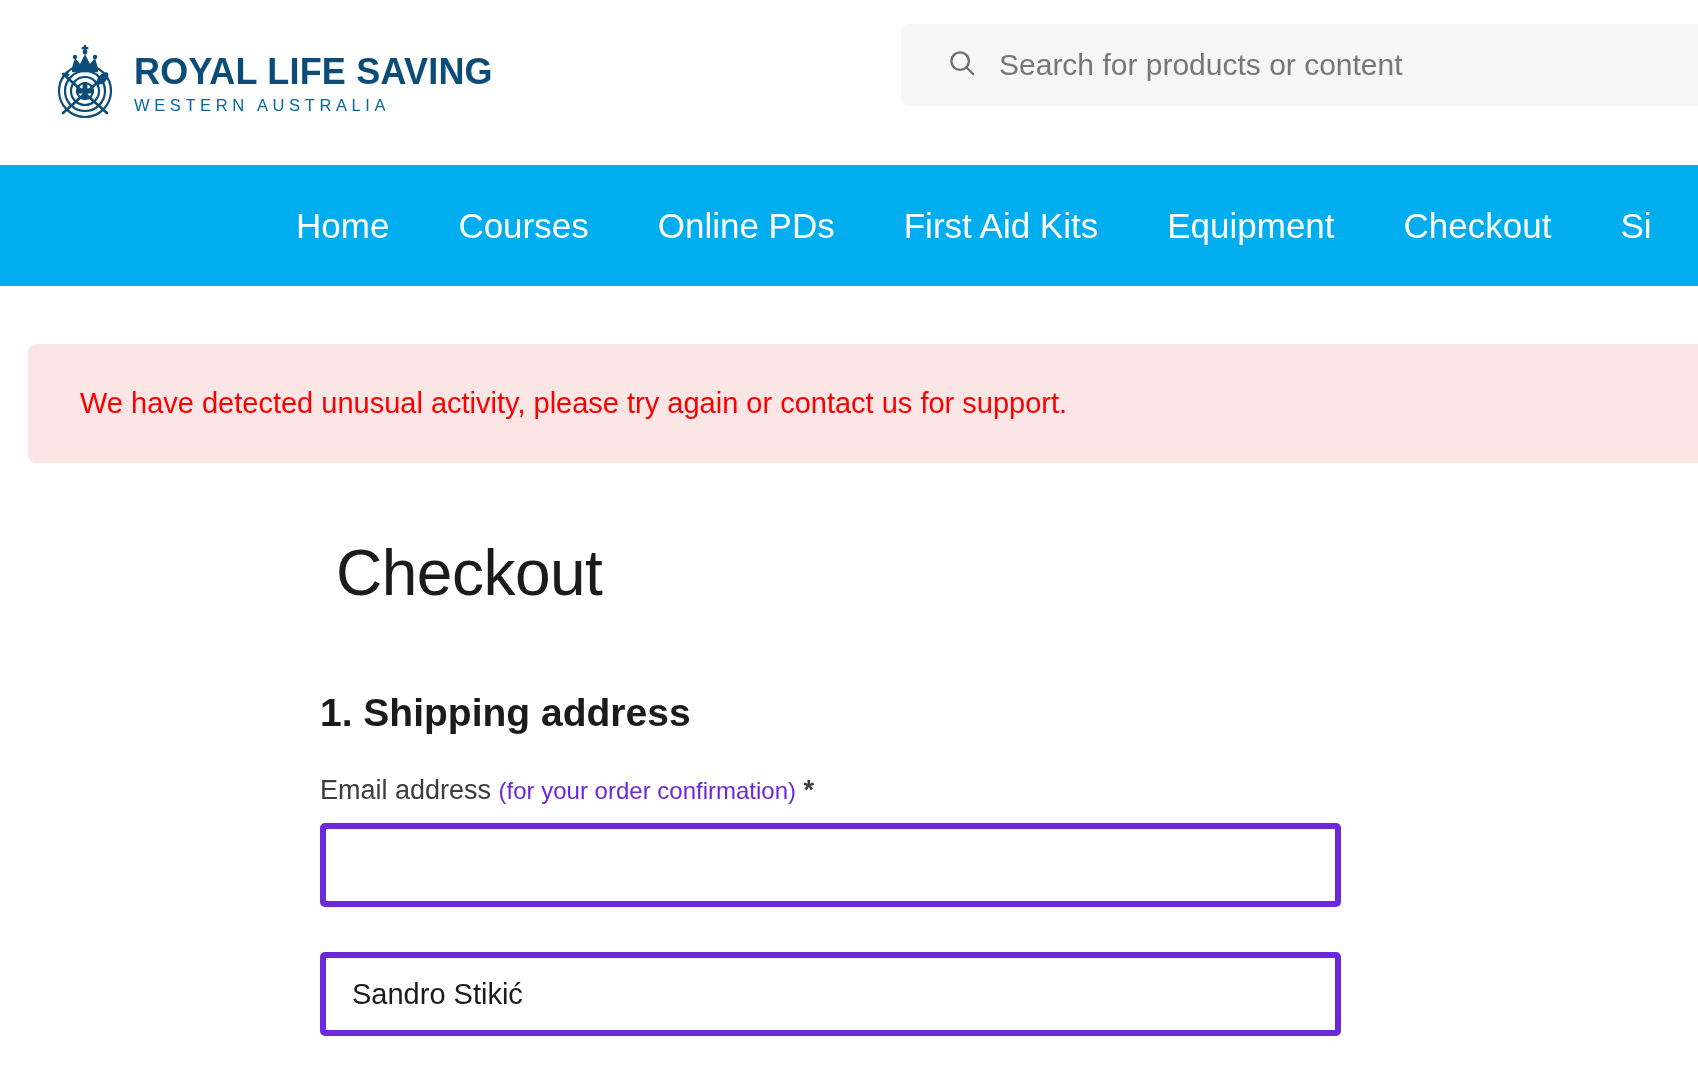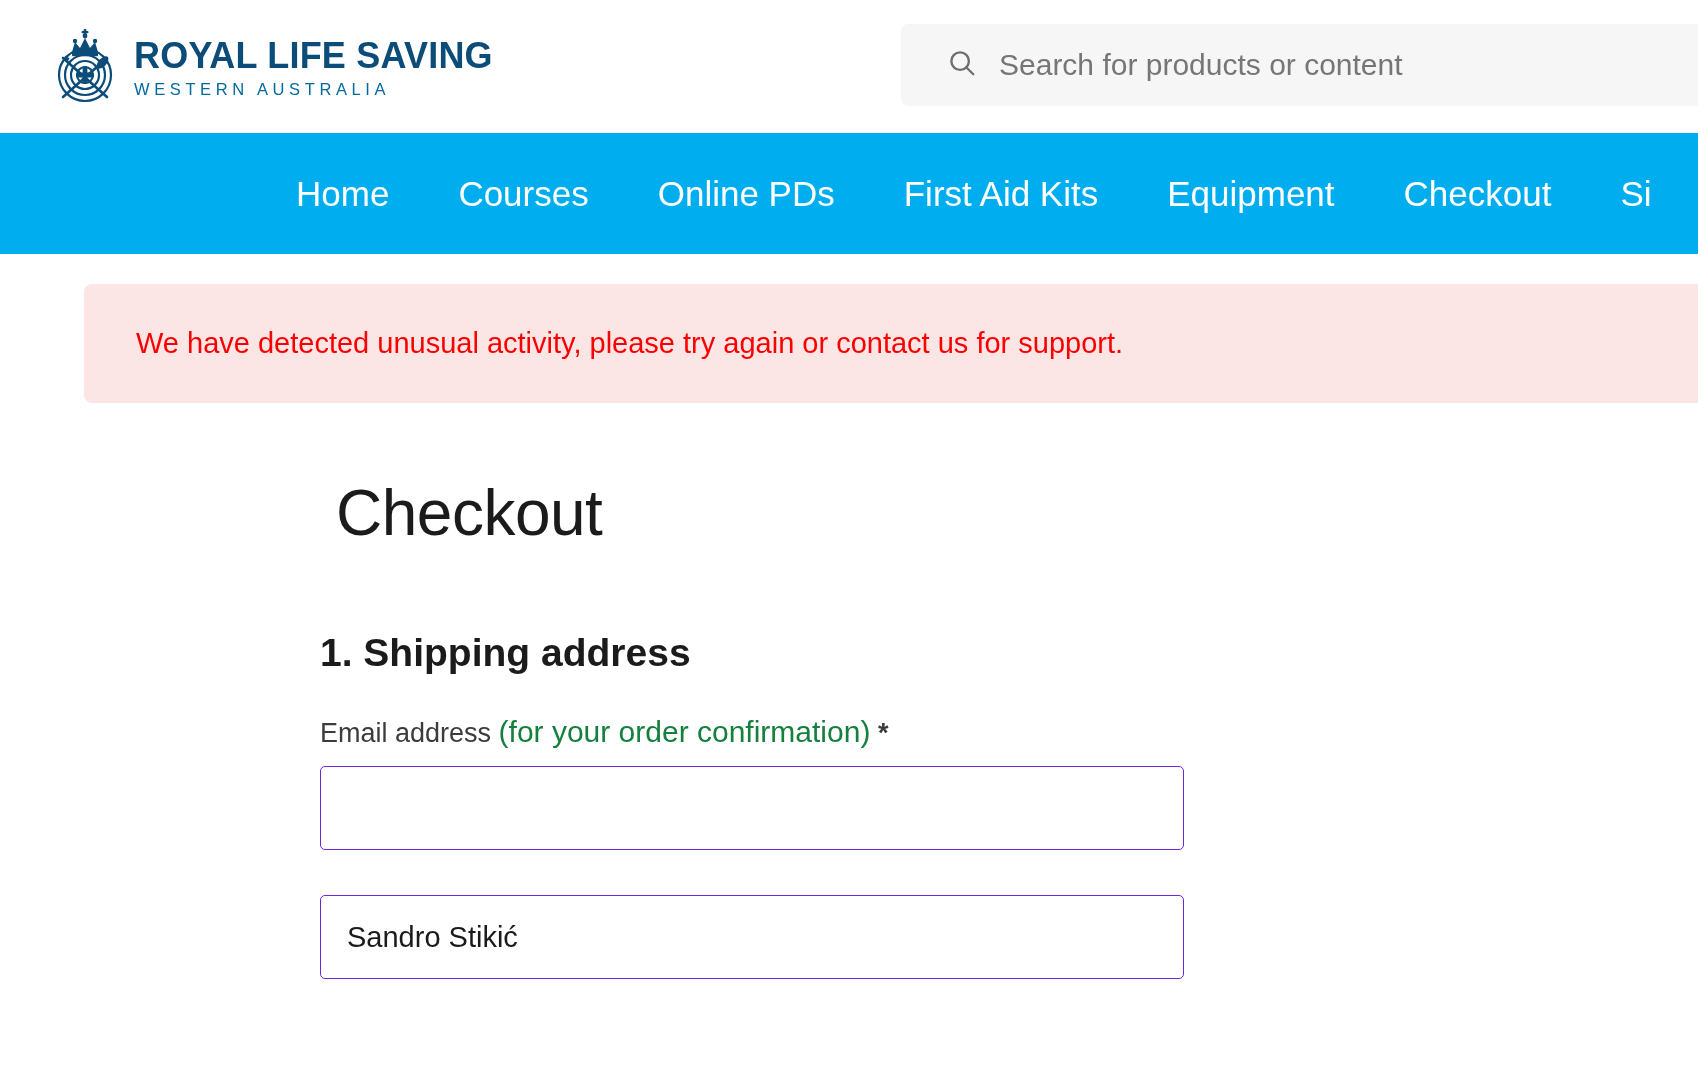--- a/index.html
+++ b/index.html
@@ -12,21 +12,21 @@
     height: 1091px;
     overflow: hidden;
     background: #ffffff;
     font-family: "Liberation Sans", sans-serif;
     -webkit-font-smoothing: antialiased;
   }
 
   
   .header {
     position: relative;
-    height: 133px;
+    height: 165px;
     background: #ffffff;
     display: flex;
     align-items: center;
   }
   .brand {
     display: flex;
     align-items: center;
     margin-left: 52px;
     gap: 16px;
     text-decoration: none;
@@ -109,21 +109,22 @@
     font-weight: 500;
     text-decoration: none;
     margin-right: 69px;
     line-height: 1;
     flex: none;
   }
 
   
   .alert-zone {
     padding-top: 30px;
-    padding-left: 84px;
+    padding-left: 28px;
+    margin-top: 28px;
   }
   .alert {
     background: #fce5e5;
     border-radius: 8px;
     height: 119px;
     width: 1760px;
     display: flex;
     align-items: center;
     padding-left: 52px;
   }
@@ -157,32 +158,32 @@
     margin-top: 45px;
   }
   .field-label {
     font-size: 27px;
     color: #3c3c3c;
     line-height: 1;
     display: block;
     margin-bottom: 19px;
   }
   .label-hint {
-    color: #15803d;
-    font-size: 30px;
+    color: #6d28d9;
+    font-size: 24px;
   }
   .label-req {
     color: #3c3c3c;
     font-weight: 700;
   }
   .text-input {
     display: block;
-    width: 864px;
+    width: 1021px;
     height: 84px;
-    border: 1px solid #6d28d9;
+    border: 6px solid #6d28d9;
     border-radius: 5px;
     background: #ffffff;
     font-family: "Liberation Sans", sans-serif;
     font-size: 29px;
     color: #1b1b1b;
     padding: 0 26px;
     outline: none;
   }
 </style>
 </head>

